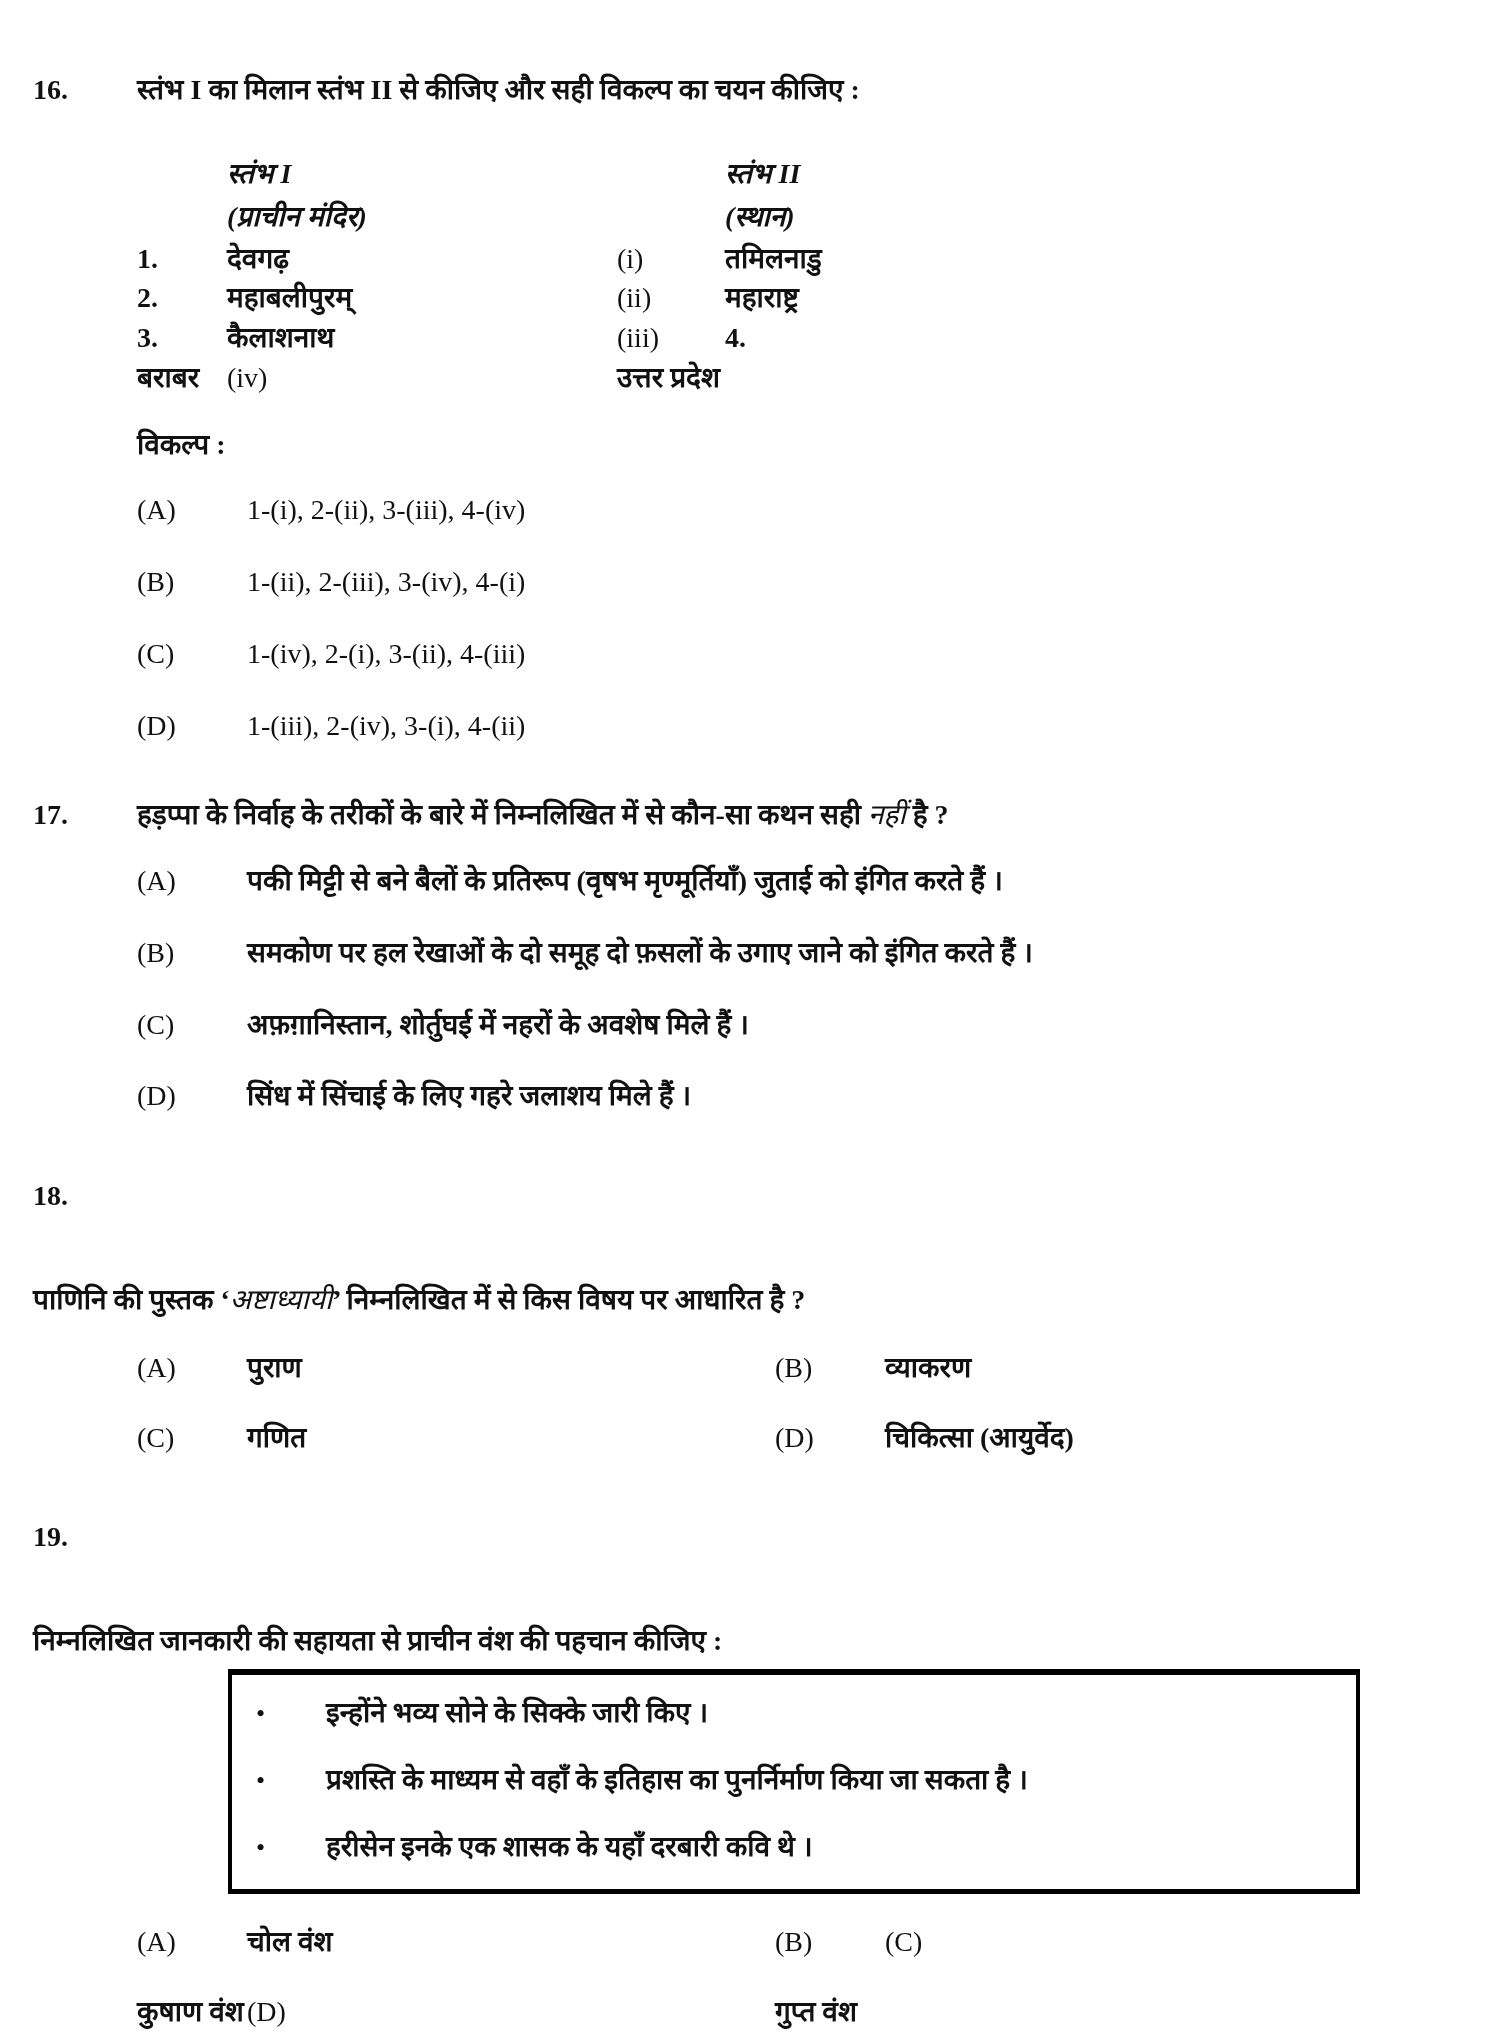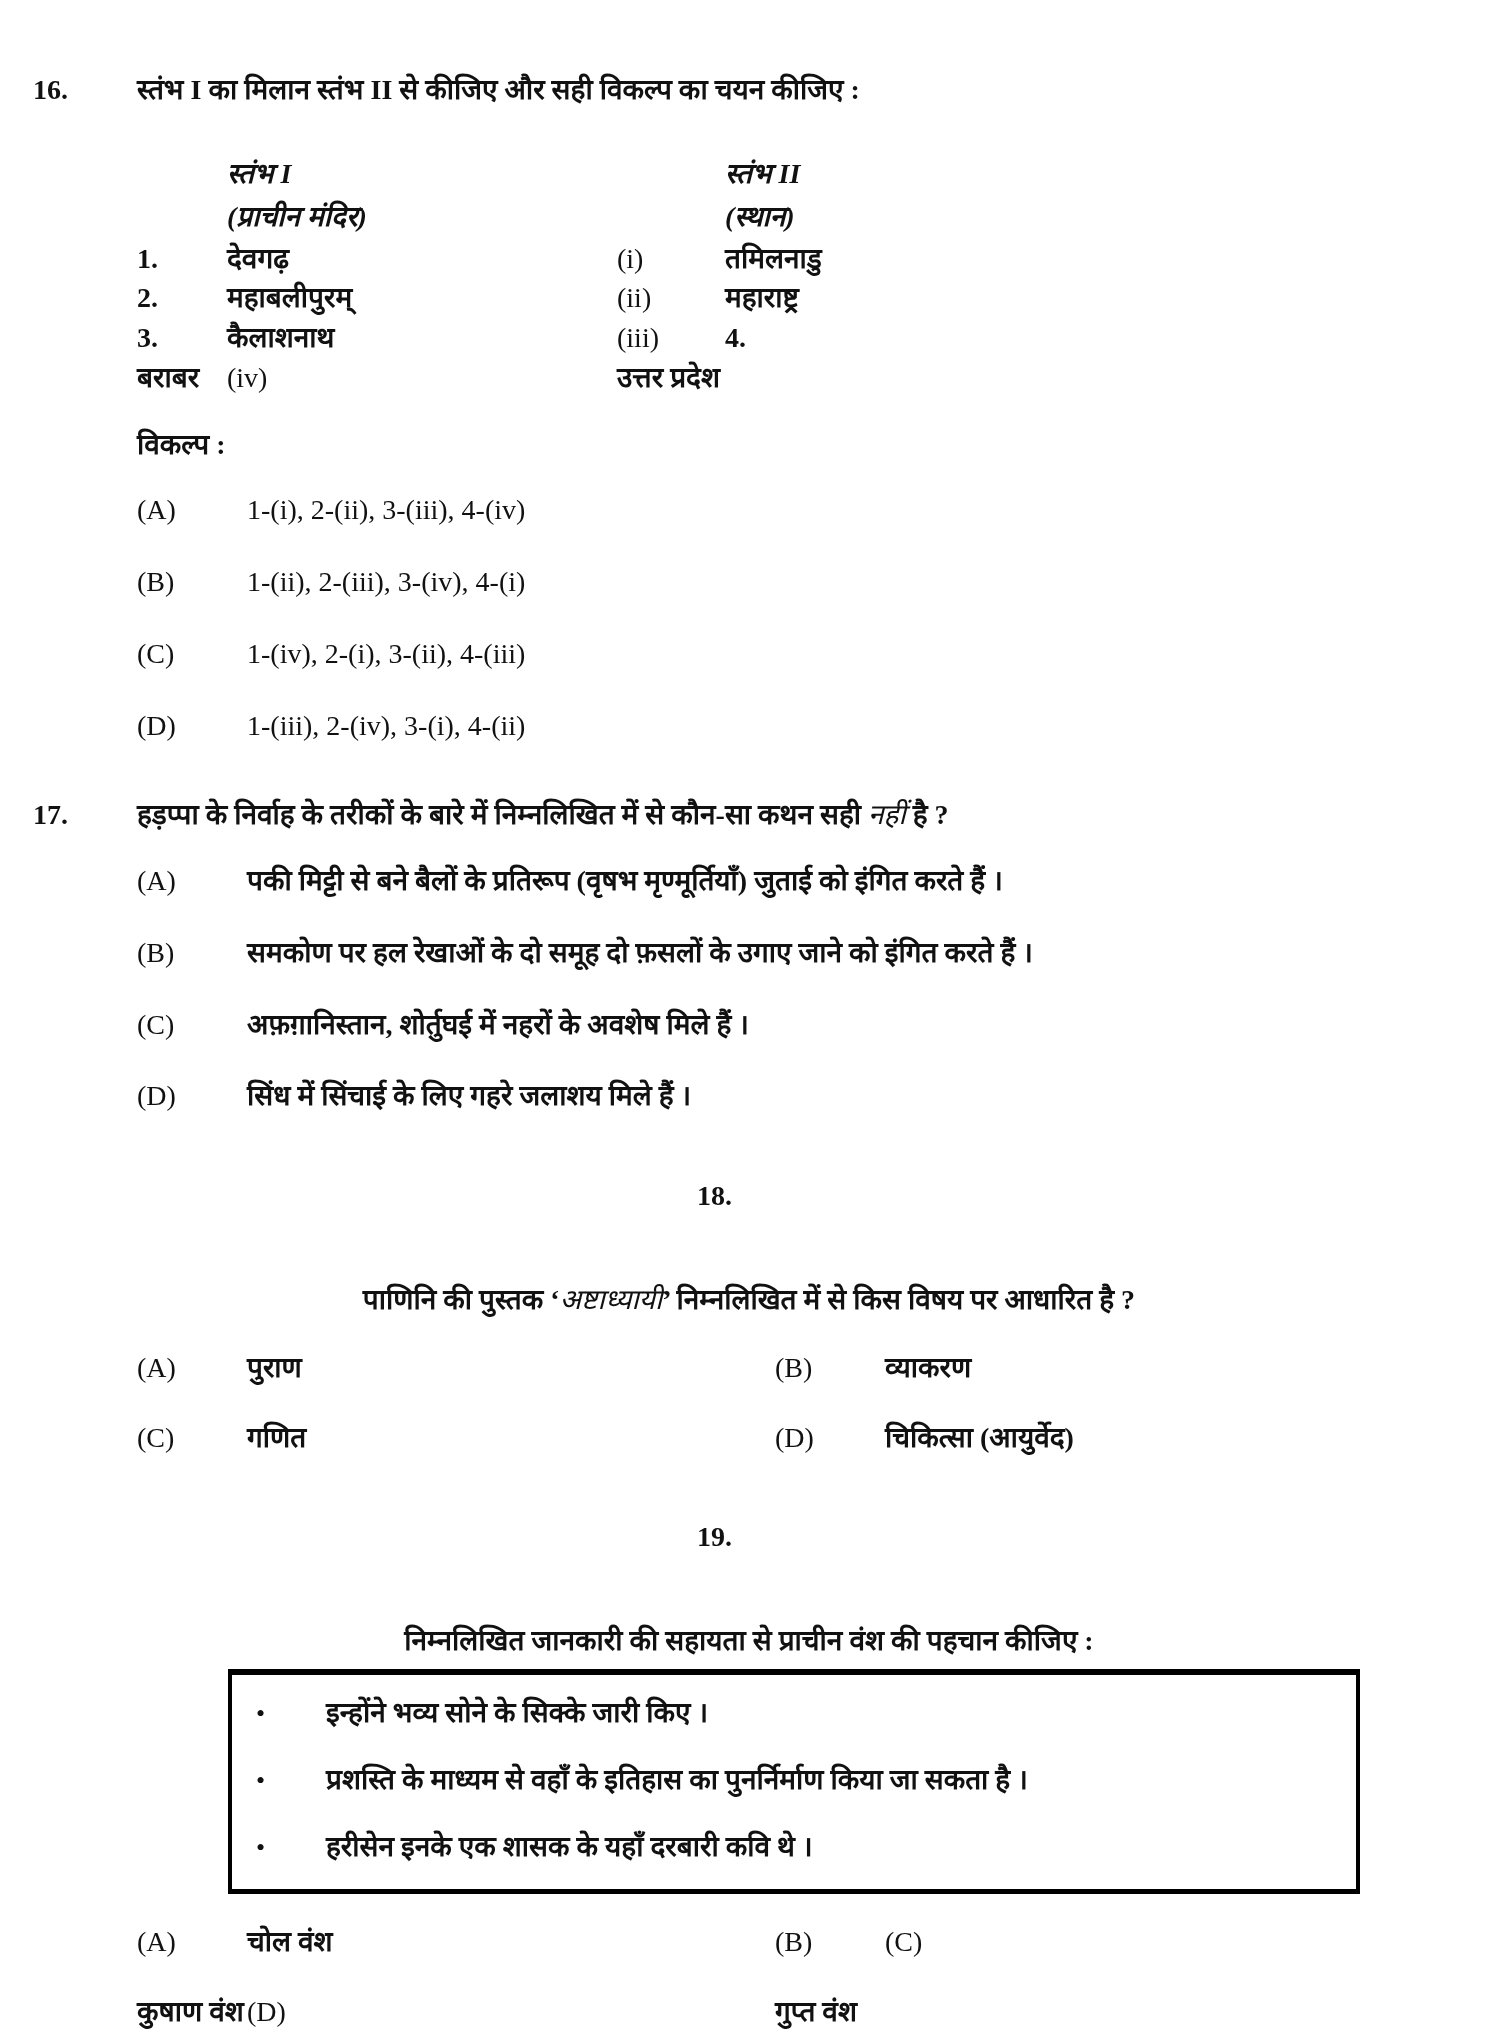--- a/index.html
+++ b/index.html
@@ -8,21 +8,21 @@
     box-sizing: border-box;
     background: #ffffff;
     color: #111111;
     font-family: "Liberation Serif", "DejaVu Serif", serif;
     font-size: 28px;
     line-height: 1.42;
     padding: 70px 40px 0 33px;
     overflow: hidden;
   }
   .hi { font-weight: 600; }
-  .q { display: flex; align-items: center; }
+  .q { display: flex; align-items: flex-start; }
   .q-num { width: 104px; flex: 0 0 104px; font-weight: bold; }
   .q-text { flex: 1; }
   .bi { font-weight: normal; font-style: italic; }
 
   
   .match-grid {
     margin-left: 104px;
     margin-top: 42px;
     display: grid;
     grid-template-columns: 90px 390px 108px auto;

